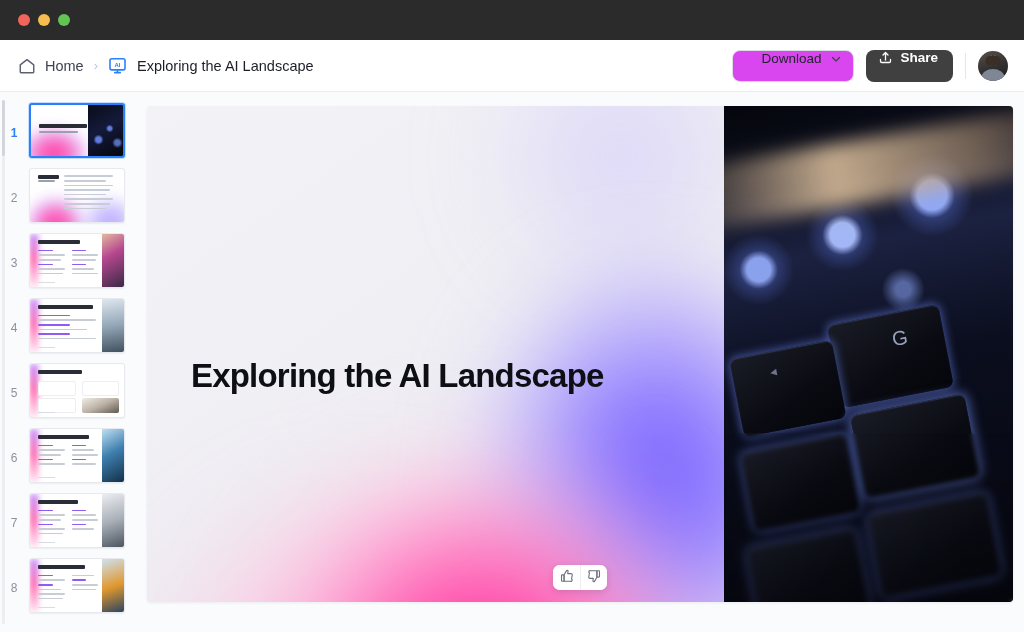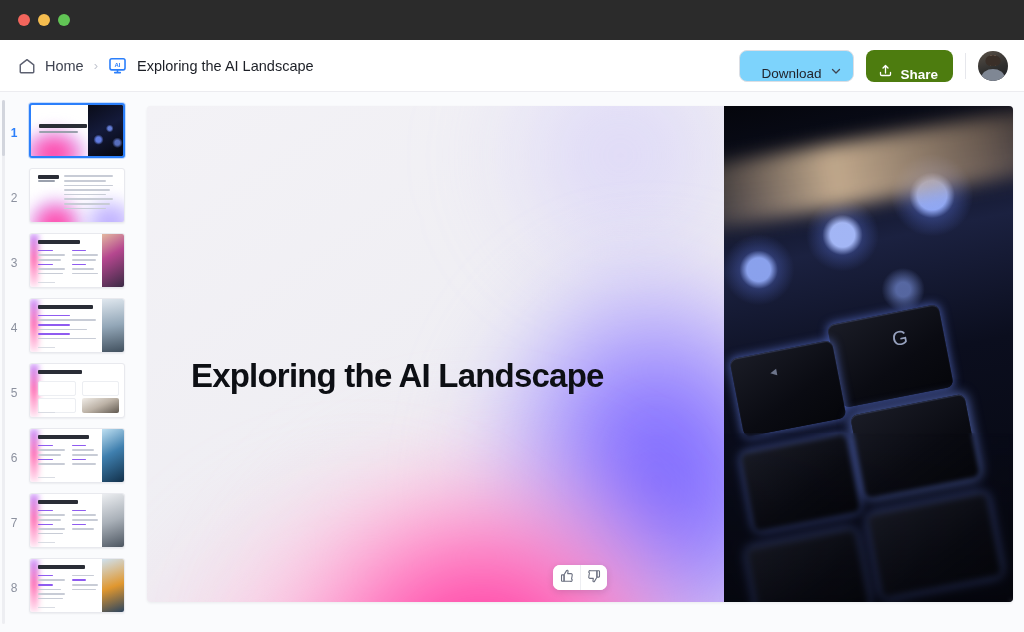--- a/index.html
+++ b/index.html
@@ -29,28 +29,28 @@
   .crumb-home { display: flex; align-items: center; gap: 9px; cursor: pointer; }
   .crumb-home-label { font-size: 14.5px; color: #3f4350; }
   .crumb-sep { color: #c3c6d0; font-size: 13px; margin: 0 1px; }
   .crumb-doc { display: flex; align-items: center; gap: 10px; cursor: pointer; }
   .crumb-doc-label { font-size: 14.5px; color: #1c1f26; }
   .icon-home svg { display: block; }
   .doc-badge { width: 19px; height: 19px; display: block; }
 
   .actions { display: flex; align-items: center; gap: 12px; }
   .btn-download {
-    height: 32px; padding: 0 11px 0 21px; border: 1px solid #dcdee4;
-    border-radius: 8px; background: #7dd3fc; display: flex; align-items: flex-end;
+    height: 32px; padding: 0 11px 0 28px; border: 1px solid #dcdee4;
+    border-radius: 8px; background: #d946ef; display: flex; align-items: flex-start;
     gap: 9px; cursor: pointer;
   }
   .btn-download-label { font-size: 13.5px; color: #22252d; font-weight: 500; }
   .btn-share {
     height: 32px; padding: 0 15px 0 12px; border: none; border-radius: 8px;
-    background: #4d7c0f; display: flex; align-items: flex-end; gap: 7px; cursor: pointer;
+    background: #404040; display: flex; align-items: flex-start; gap: 7px; cursor: pointer;
   }
   .btn-share-label { font-size: 13.5px; color: #fff; font-weight: 600; }
   .divider-v { width: 1px; height: 26px; background: #e6e7ec; }
   .avatar {
     width: 30px; height: 30px; border-radius: 50%; cursor: pointer;
     background: radial-gradient(circle at 50% 32%, #c9a58c 0 22%, transparent 23%),
                 linear-gradient(160deg, #5a5148 0%, #30302f 55%, #1d1f26 100%);
     position: relative; overflow: hidden; flex: none;
   }
   .avatar::before {

